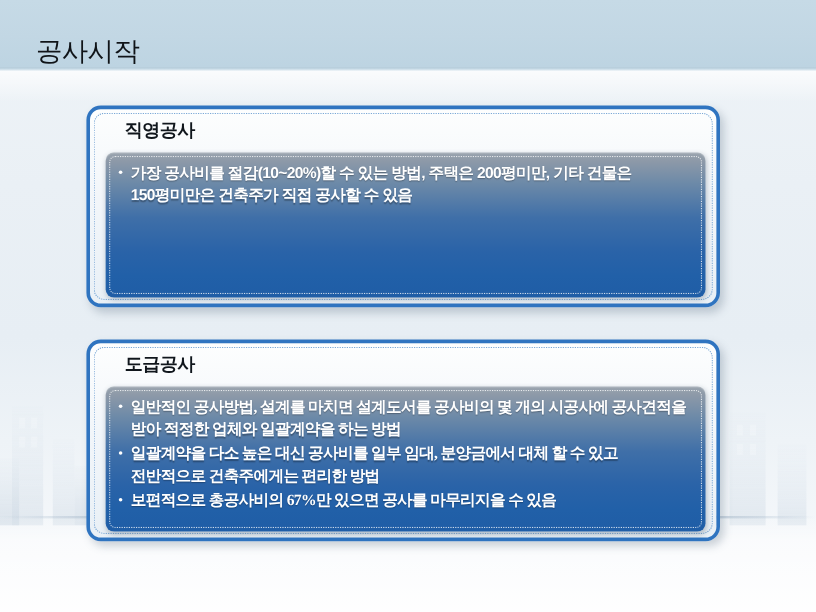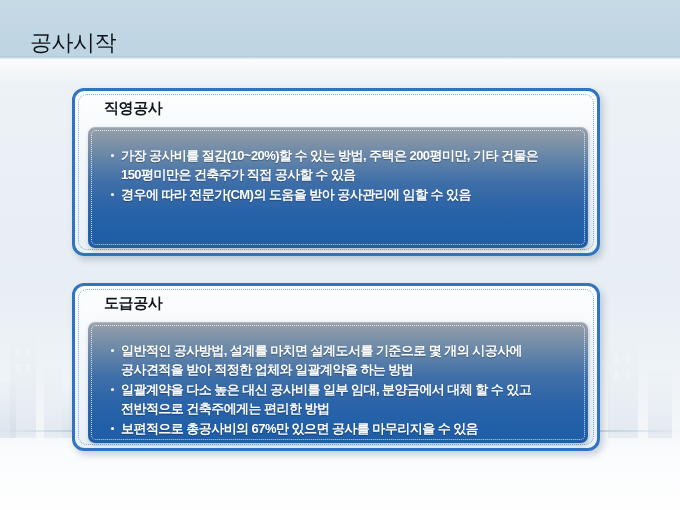--- a/index.html
+++ b/index.html
@@ -112,21 +112,21 @@
     padding: 5px;
   }
   .panel-inner-dots {
     position: absolute;
     left: 3px; top: 3px; right: 3px; bottom: 3px;
     border: 1px dotted #7aa8d6;
     border-radius: 9px;
     pointer-events: none;
   }
   .panel-1 { left: 72px; top: 88px;  width: 528px; height: 168px; }
-  .panel-2 { left: 72px; top: 283px; width: 528px; height: 168px; }
+  .panel-2 { left: 72px; top: 283px; width: 528px; height: 168px; font-family: Liberation Serif, serif; }
 
   .panel-head {
     position: relative;
     height: 31px;
     padding: 3px 0 0 24px;
     box-sizing: border-box;
     font-size: 15px;
     font-weight: bold;
     color: #10161c;
     letter-spacing: -0.4px;
@@ -157,21 +157,21 @@
     content: "";
     position: absolute;
     left: 3px; top: 3px; right: 3px; bottom: 3px;
     border: 1px dotted rgba(255,255,255,0.78);
     border-radius: 5px;
     pointer-events: none;
   }
 
   .bullets {
     position: relative;
-    margin: 12px;
+    margin: 0;
     padding: 0;
     list-style: none;
   }
   .bullet {
     position: relative;
     padding-left: 11px;
     margin: 0 0 1px 0;
     font-size: 13px;
     line-height: 19px;
     font-weight: bold;
@@ -261,30 +261,29 @@
   <div class="header-underline"></div>
   <div class="header-glow"></div>
   <div class="slide-title">공사시작</div>
 
   <div class="panel panel-1">
     <div class="panel-inner-dots"></div>
     <div class="panel-head">직영공사</div>
     <div class="panel-body">
       <ul class="bullets">
         <li class="bullet">가장 공사비를 절감(10~20%)할 수 있는 방법, 주택은 200평미만, 기타 건물은 150평미만은 건축주가 직접 공사할 수 있음</li>
-        <li class="bullet">경우에 따라 전문가(CM)의 도움을 받아 공사관리에 임할 수 있음</li>
       </ul>
     </div>
   </div>
 
   <div class="panel panel-2">
     <div class="panel-inner-dots"></div>
     <div class="panel-head">도급공사</div>
     <div class="panel-body">
       <ul class="bullets">
-        <li class="bullet">일반적인 공사방법, 설계를 마치면 설계도서를 기준으로 몇 개의 시공사에 공사견적을 받아 적정한 업체와 일괄계약을 하는 방법</li>
+        <li class="bullet">일반적인 공사방법, 설계를 마치면 설계도서를 공사비의 몇 개의 시공사에 공사견적을 받아 적정한 업체와 일괄계약을 하는 방법</li>
         <li class="bullet">일괄계약을 다소 높은 대신 공사비를 일부 임대, 분양금에서 대체 할 수 있고 전반적으로 건축주에게는 편리한 방법</li>
         <li class="bullet">보편적으로 총공사비의 67%만 있으면 공사를 마무리지을 수 있음</li>
       </ul>
     </div>
   </div>
 
 </div>
 
 </body></html>

